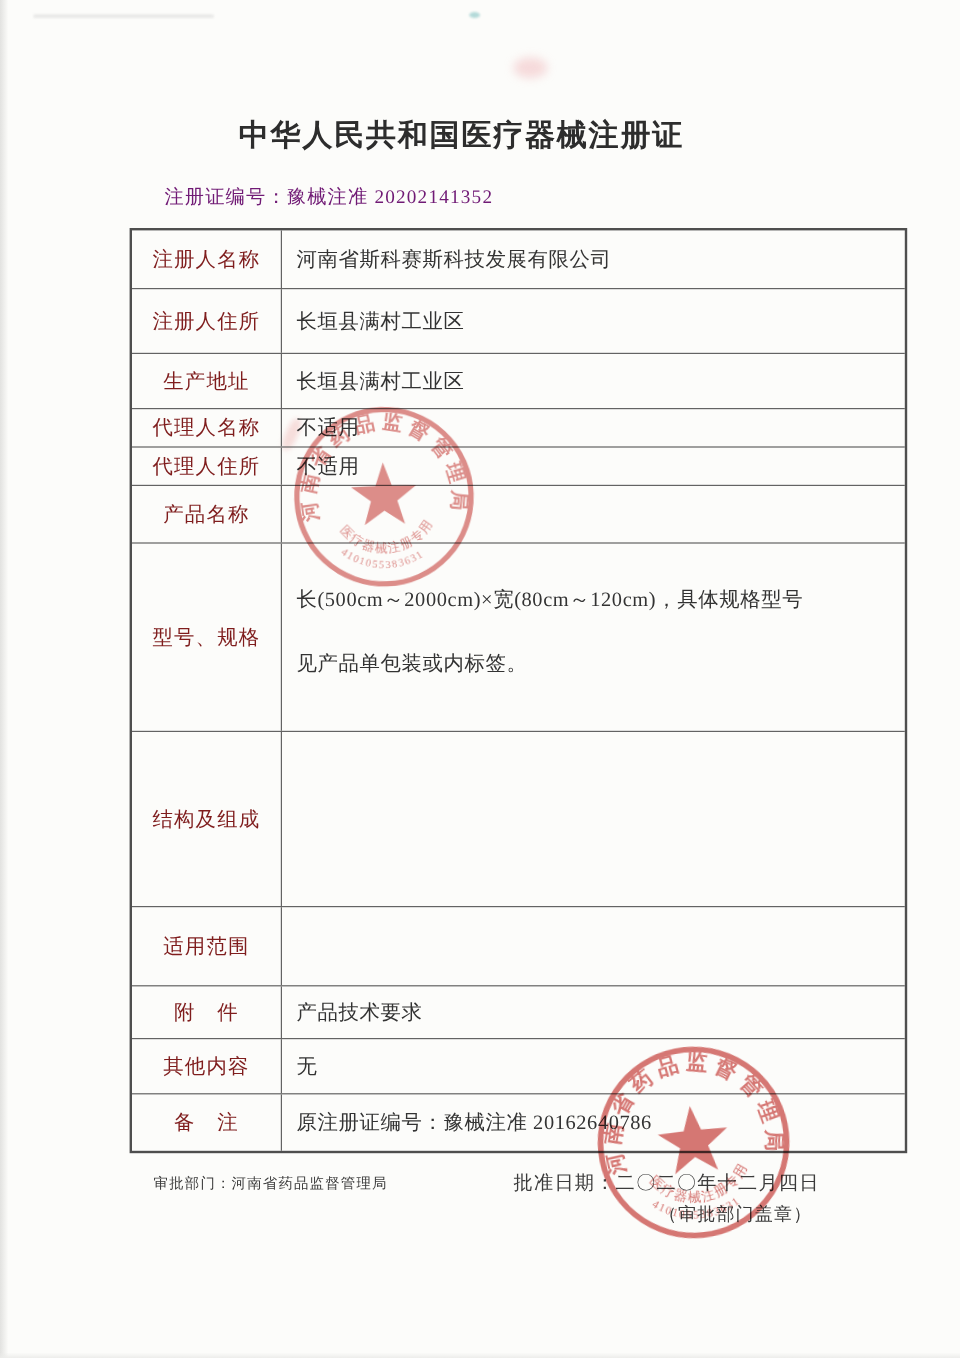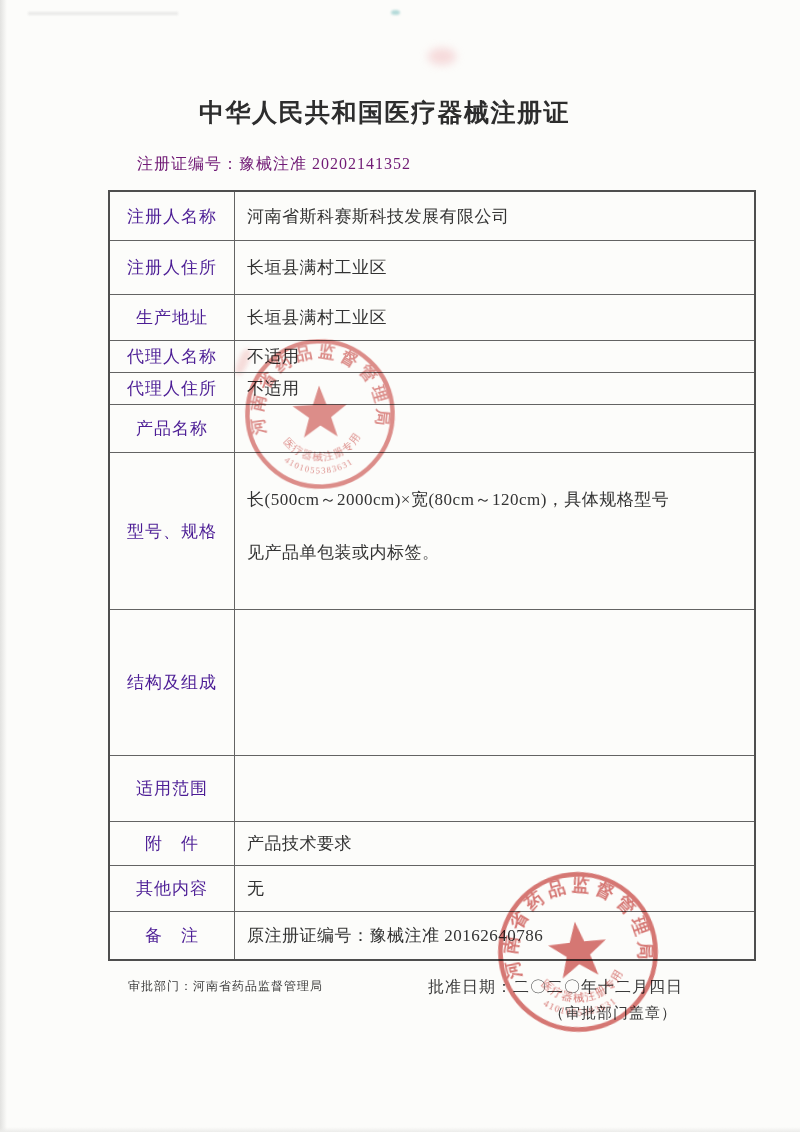--- a/index.html
+++ b/index.html
@@ -45,21 +45,21 @@
     box-sizing:border-box;
     background:transparent;
   }
   .row { display:flex; border-top:1px solid #636363; box-sizing:border-box; }
   .row:first-child { border-top:none; }
   .cell { box-sizing:border-box; }
   .cell.label {
     width:125px; flex:0 0 125px;
     border-right:1px solid #636363;
     display:flex; align-items:center; justify-content:center;
-    text-align:center; font-size:17px; letter-spacing:1px; color:#4c1d95;
+    text-align:center; font-size:17px; letter-spacing:1px; color:#7f1d1d;
   }
   .cell.value {
     flex:1; display:flex; align-items:center;
     padding-left:12px; padding-right:8px;
     font-size:17px; letter-spacing:0.5px; color:#333;
   }
   .r0{height:48px} .r1{height:54px} .r2{height:46px}
   .r3{height:32px} .r4{height:32px} .r5{height:48px}
   .r6{height:157px} .r7{height:146px} .r8{height:66px}
   .r9{height:44px} .r10{height:46px} .r11{height:48px}

